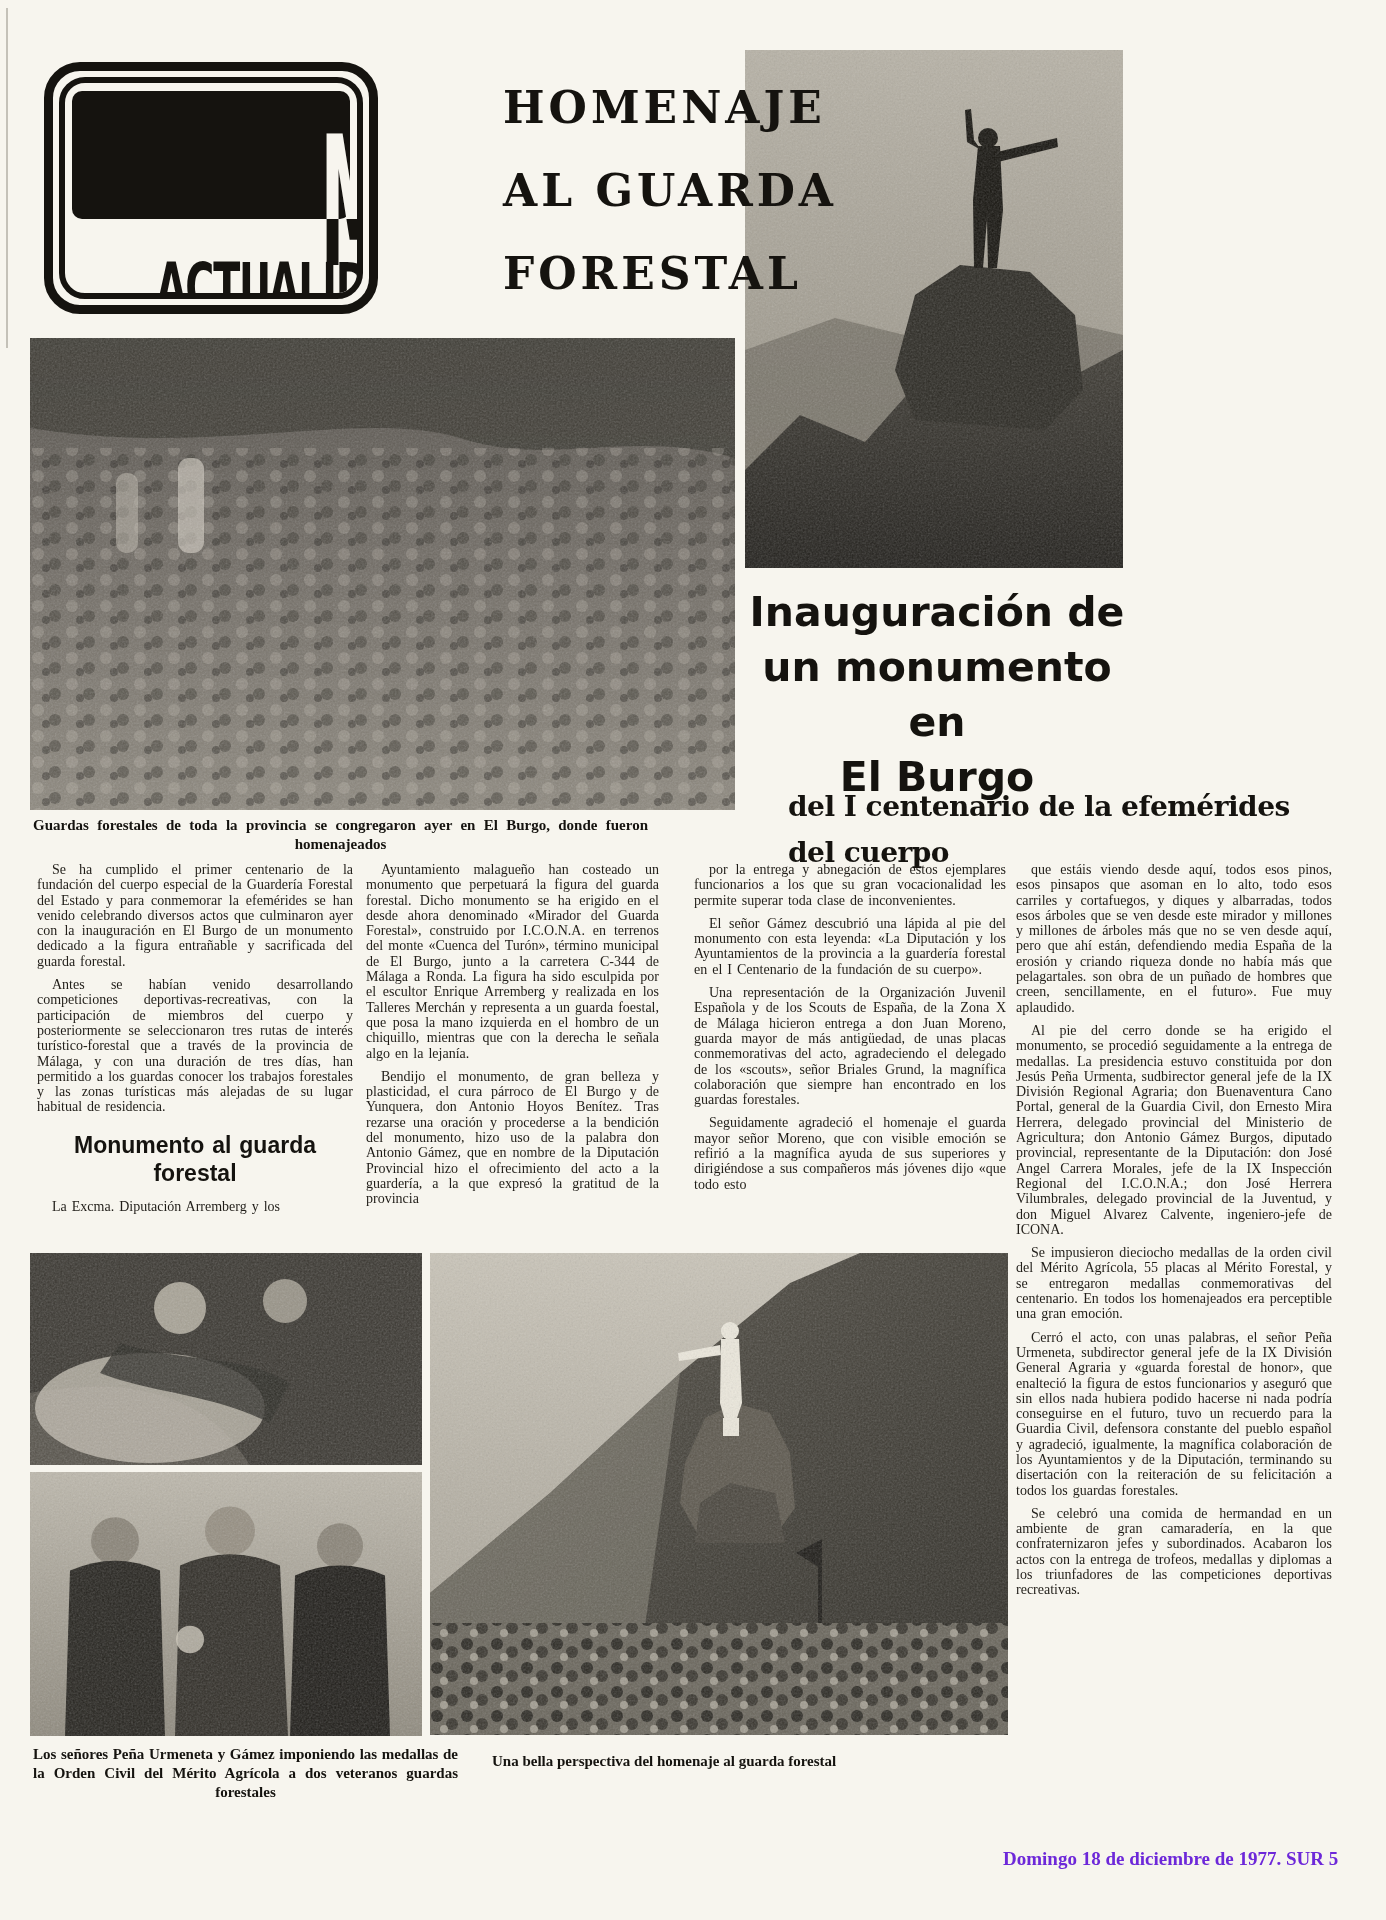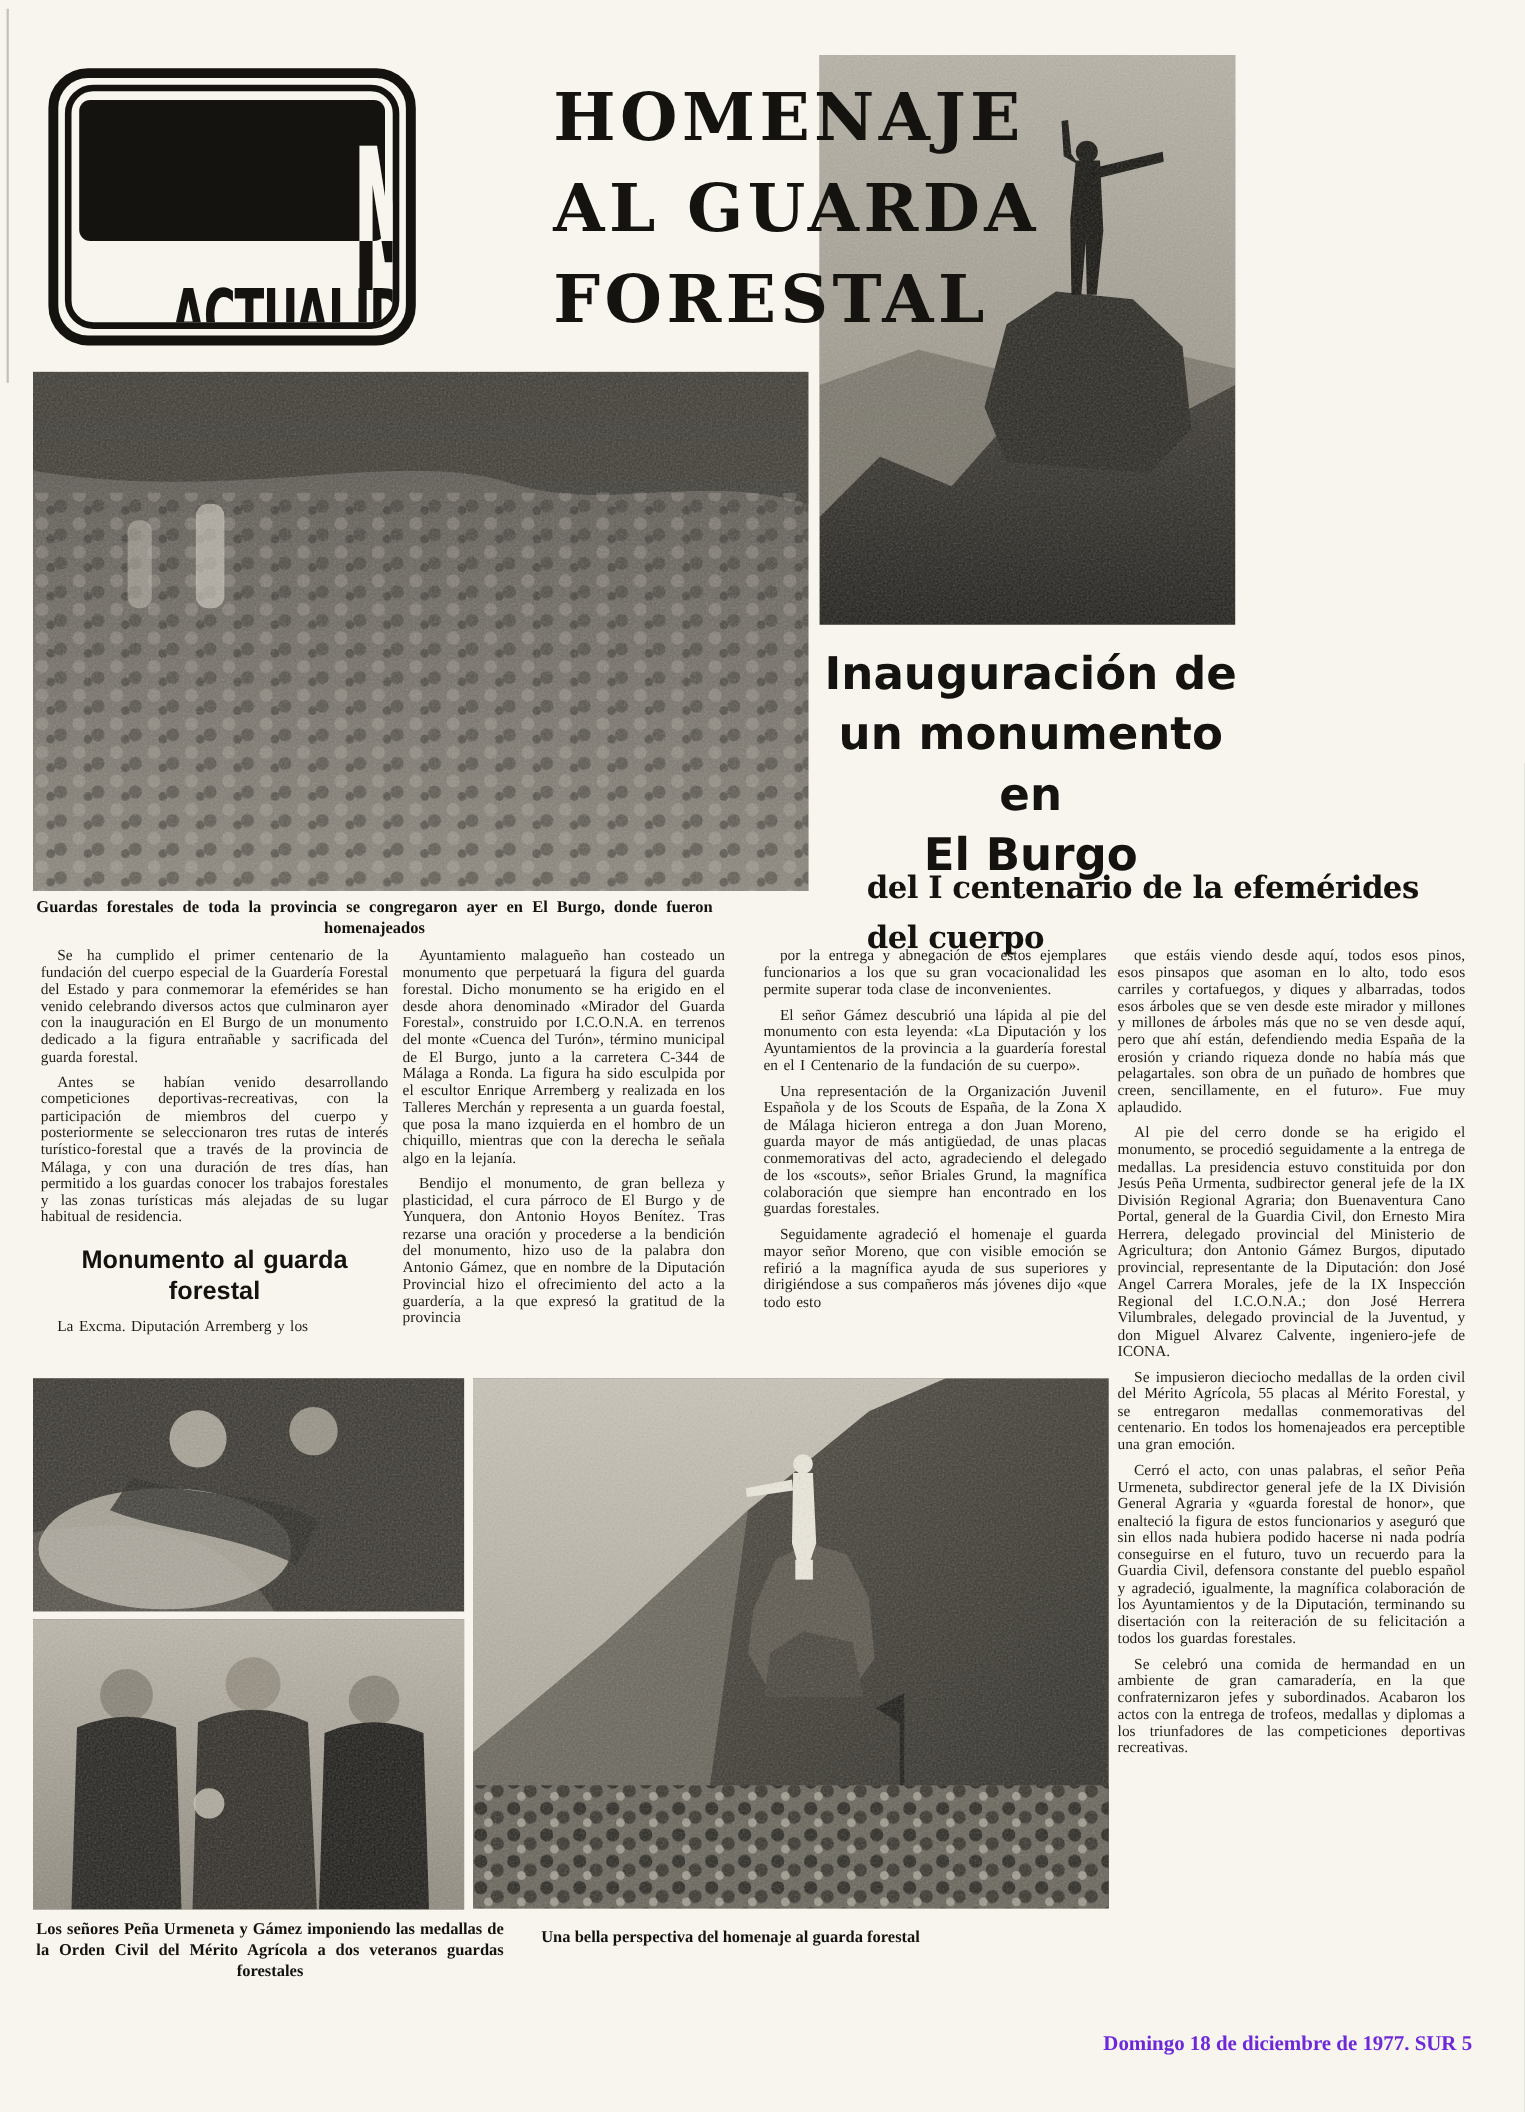--- a/index.html
+++ b/index.html
@@ -18,21 +18,21 @@
                letter-spacing:-8px;pointer-events:none;}
   .malaga-word span{display:inline-block;transform:scaleX(.37);transform-origin:50% 0;}
   #malaga-white{color:#f7f5ee;clip-path:inset(0 0 calc(100% - 106px) 0);}
   #malaga-black{color:#15130f;clip-path:inset(106px 0 0 0);}
   #actualidad{position:absolute;left:0;right:0;top:172px;text-align:center;
               font-family:"DejaVu Sans",sans-serif;font-weight:700;font-size:66px;line-height:1;
               color:#15130f;letter-spacing:-2px;}
   #actualidad span{display:inline-block;transform:scaleX(.6);transform-origin:50% 0;}
   
   #headline{left:503px;top:66px;z-index:3;font-family:"DejaVu Serif",serif;font-weight:700;
-            font-size:60px;line-height:83px;letter-spacing:4px;color:#15130f;white-space:nowrap;}
+            font-size:44px;line-height:83px;letter-spacing:4px;color:#15130f;white-space:nowrap;}
   #deck-title{left:738px;top:585px;width:398px;text-align:center;z-index:3;
               font-family:"DejaVu Sans",sans-serif;font-weight:700;font-size:41px;line-height:55px;
               color:#15130f;}
   .deck-sub{font-family:"DejaVu Serif",serif;font-weight:700;font-size:28px;line-height:34px;
             letter-spacing:-.5px;color:#15130f;white-space:nowrap;z-index:3;}
   
   .ph{position:absolute;overflow:hidden;background:#8d887e;z-index:1;}
   .ph svg{display:block;width:100%;height:100%;}
   
   .caption{font-family:"Liberation Serif",serif;font-weight:700;font-size:15px;line-height:19px;color:#15130f;}

